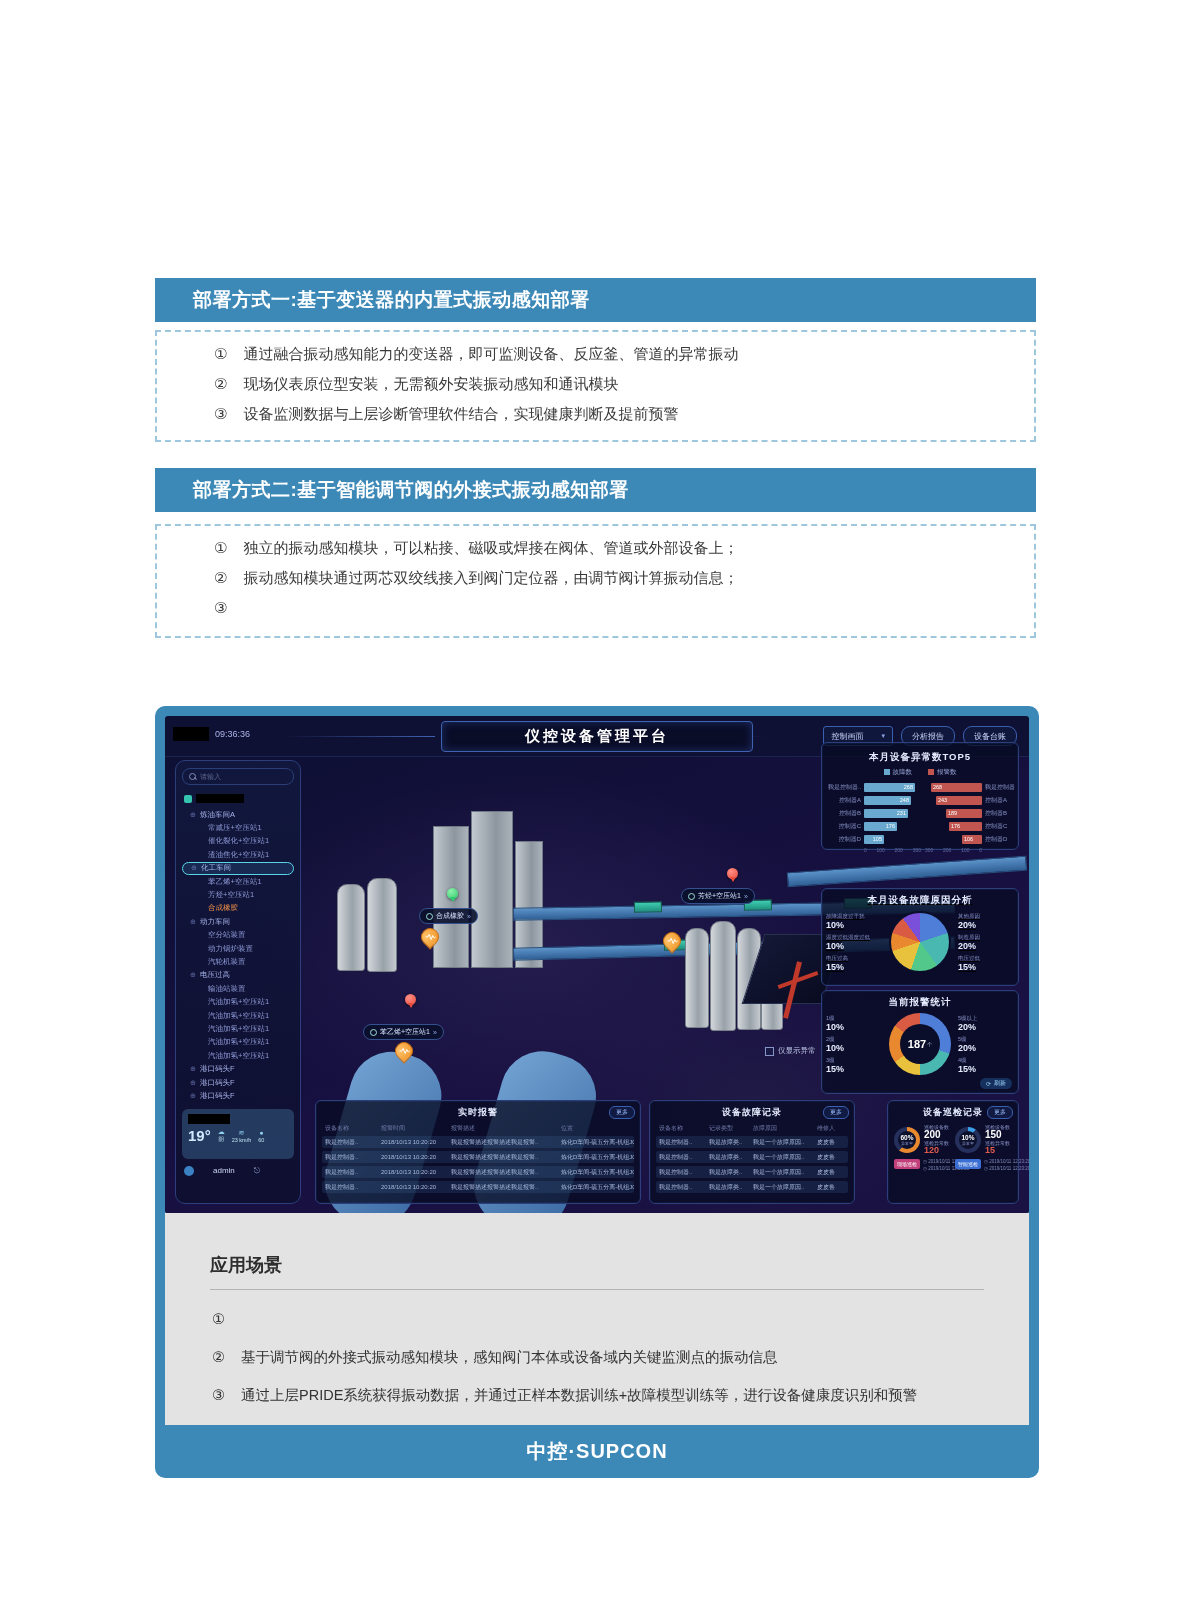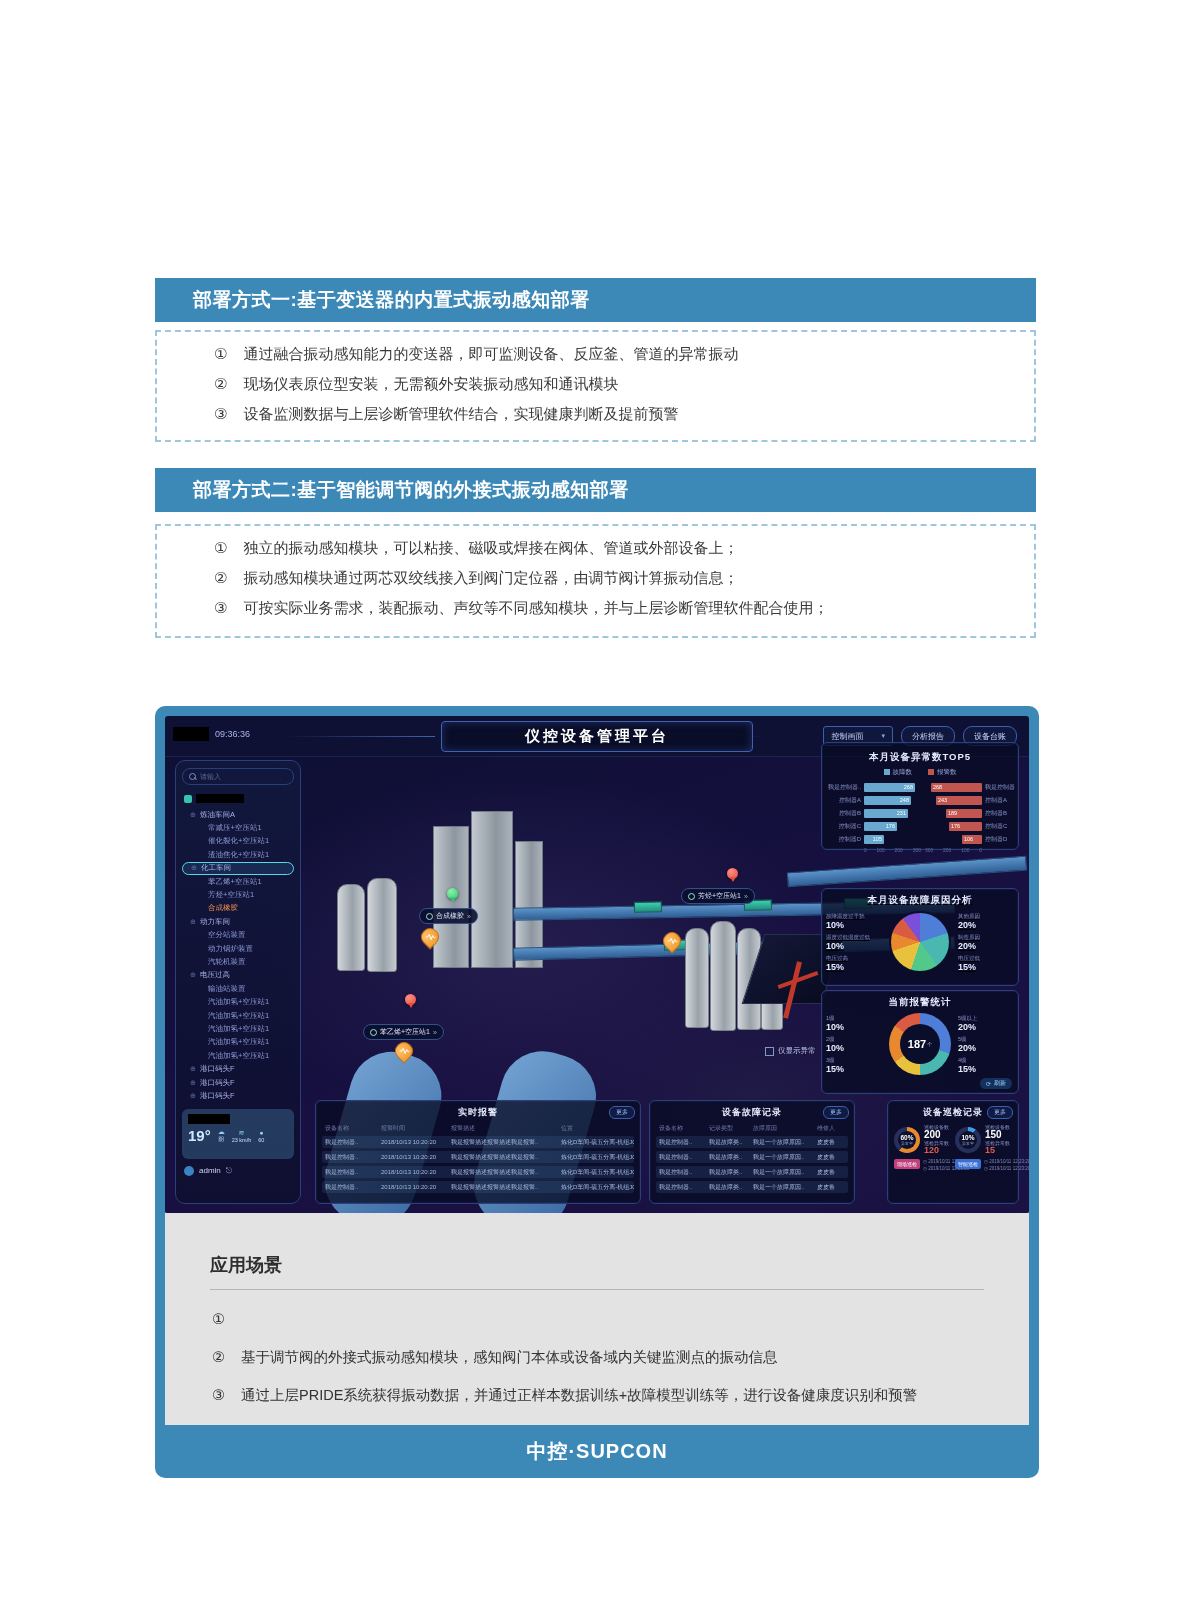--- a/index.html
+++ b/index.html
@@ -54,21 +54,21 @@
   .tree-row.child{padding-left:26px;}
   .tree-row .tw{font-size:7px;color:#5f6ca6;}
   .tree-row.selected{border:1px solid #57d7e8;border-radius:7px;background:rgba(60,140,200,.18);box-sizing:border-box;}
   .tree-row.highlight{color:#e98c4a;}
   .weather{margin-top:6px;height:50px;background:rgba(92,168,212,.28);border-radius:6px;box-sizing:border-box;padding:5px 6px;position:relative;}
   .weather .redact{left:6px;top:5px;width:42px;height:10px;}
   .wx-row{display:flex;align-items:flex-end;gap:7px;margin-top:14px;}
   .wx-temp{font-size:15px;color:#cfeaff;font-weight:bold;line-height:14px;}
   .wx-item{display:flex;flex-direction:column;align-items:center;gap:1px;color:#bfe0f5;font-size:5.5px;}
   .wx-ic{font-size:7px;color:#8fd0f0;line-height:7px;}
-  .admin-row{display:flex;align-items:center;gap:5px;margin-top:7px;padding-left:2px;color:#cdd6f5;font-size:8px;}
+  .admin-row{display:flex;align-items:center;gap:19px;margin-top:7px;padding-left:2px;color:#cdd6f5;font-size:8px;}
   .avatar{width:10px;height:10px;border-radius:50%;background:#3b82c4;flex:none;}
   .logout{color:#9fb0e0;font-size:8px;}
 
   
   .map{position:absolute;left:0;top:40px;right:0;bottom:0;
     background:radial-gradient(ellipse 420px 250px at 42% 42%,#241d4e 0%,rgba(36,29,78,0) 70%),
                radial-gradient(ellipse 300px 180px at 68% 75%,#201a46 0%,rgba(32,26,70,0) 70%),
                linear-gradient(160deg,#0e1034 0%,#171041 55%,#1b1244 100%);}
   .shape{position:absolute;}
   .tower{background:linear-gradient(90deg,#c2c9cf,#8d969f 60%,#aab2ba);border:1px solid #6f7a84;}
@@ -189,21 +189,20 @@
     <div class="point">
         <span class="num">①</span>
         <span>独立的振动感知模块，可以粘接、磁吸或焊接在阀体、管道或外部设备上；</span>
       </div>
     <div class="point">
         <span class="num">②</span>
         <span>振动感知模块通过两芯双绞线接入到阀门定位器，由调节阀计算振动信息；</span>
       </div>
     <div class="point">
         <span class="num">③</span>
-        <span>可按实际业务需求，装配振动、声纹等不同感知模块，并与上层诊断管理软件配合使用；</span>
       </div>
   </div>
 
   <div class="bottom-card">
 
     <div class="dashboard">
 
       <div class="map">
         <div class="shape tower" style="left:268px;top:70px;width:34px;height:140px;"></div>
         <div class="shape tower" style="left:306px;top:55px;width:40px;height:155px;"></div>

